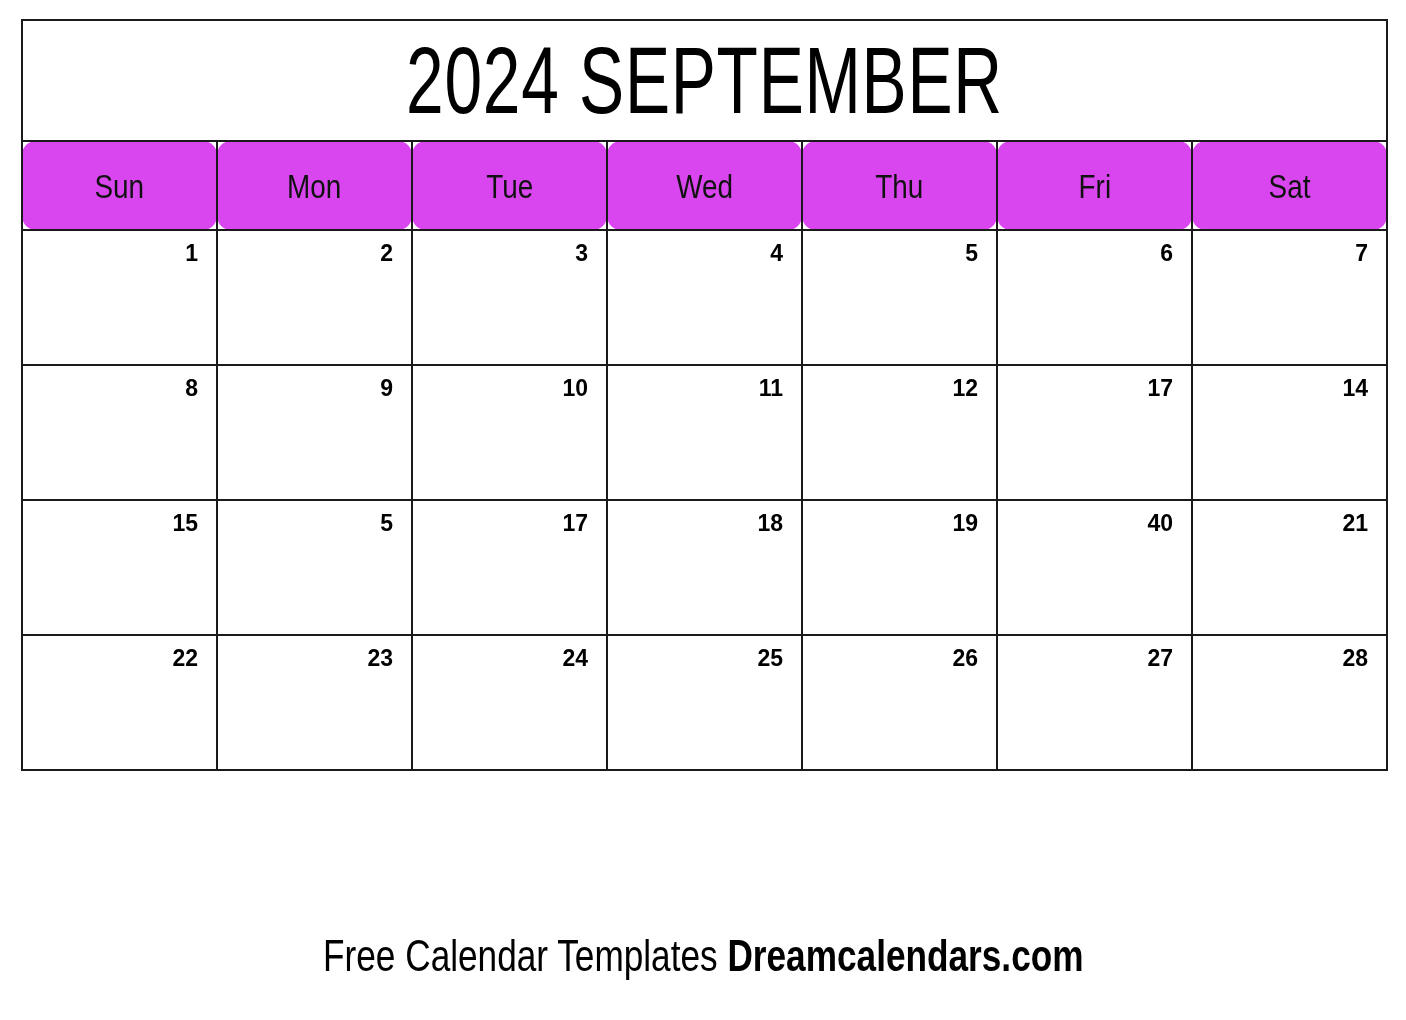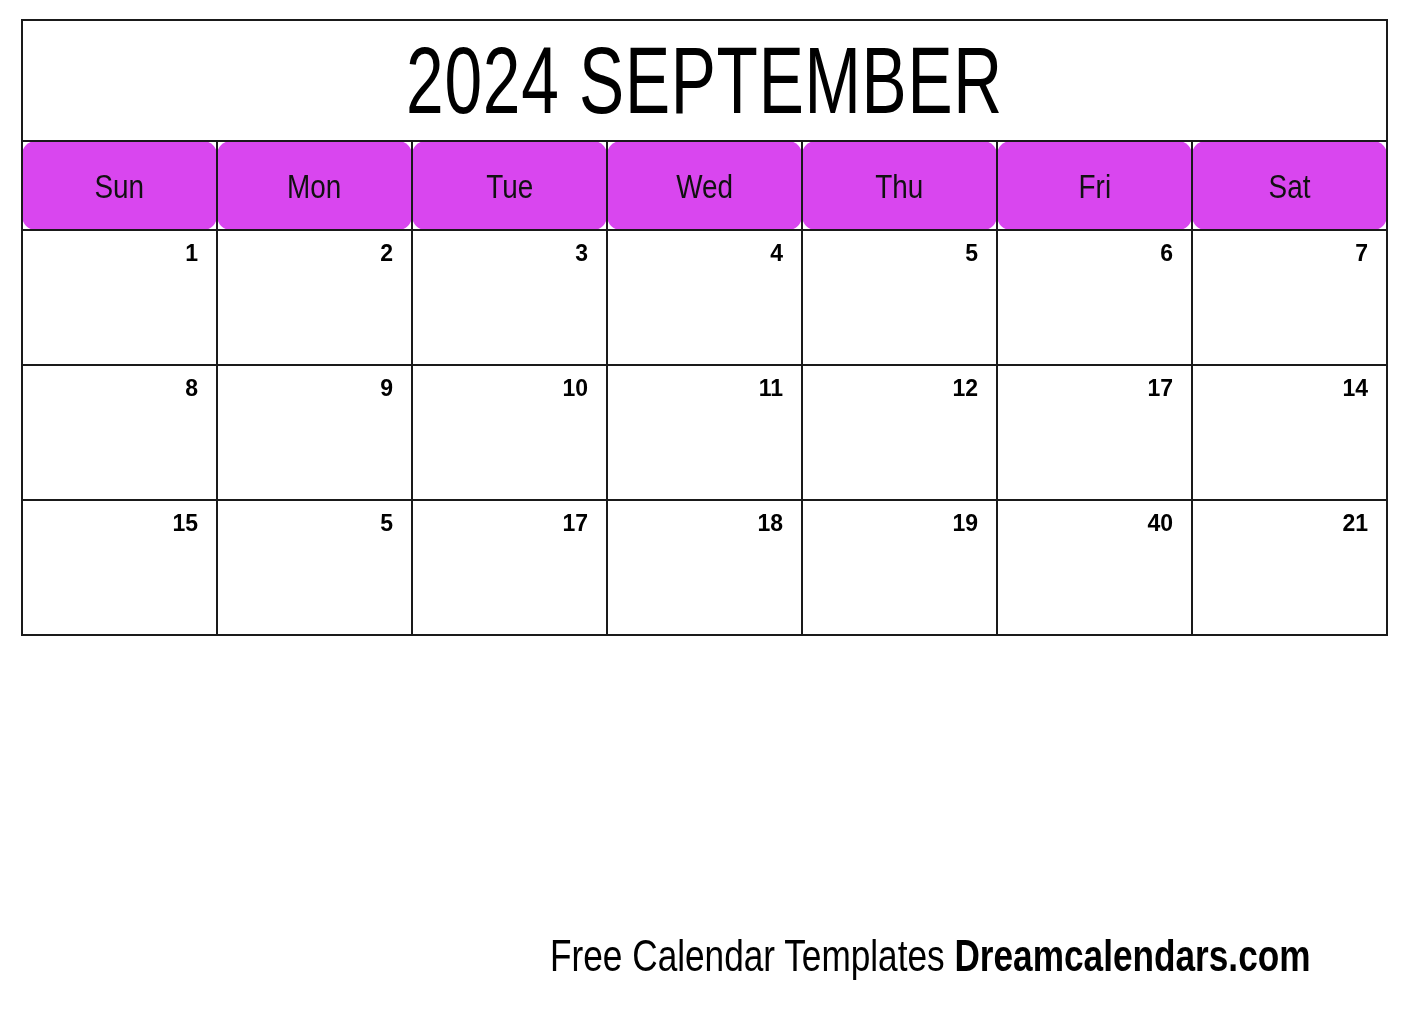--- a/index.html
+++ b/index.html
@@ -101,21 +101,21 @@
     color: #000000;
     font-family: "Liberation Sans", sans-serif;
   }
 
   
   .footer {
     position: absolute;
     left: 0;
     top: 932px;
     width: 1406px;
-    text-align: right;
+    text-align: center;
     white-space: nowrap;
   }
   .footer-text {
     display: inline-block;
     font-family: "Liberation Sans Narrow", "Liberation Sans", sans-serif;
     font-size: 44px;
     line-height: 1.1;
     color: #000000;
     transform: scaleX(0.80);
     transform-origin: center center;
@@ -227,20 +227,43 @@
               <span class="daynum">19</span>
             </td>
           <td>
               <span class="daynum">40</span>
             </td>
           <td>
               <span class="daynum">21</span>
             </td>
         </tr>
 
+        <tr class="week-row">
+          <td>
+              <span class="daynum">22</span>
+            </td>
+          <td>
+              <span class="daynum">23</span>
+            </td>
+          <td>
+              <span class="daynum">24</span>
+            </td>
+          <td>
+              <span class="daynum">25</span>
+            </td>
+          <td>
+              <span class="daynum">26</span>
+            </td>
+          <td>
+              <span class="daynum">27</span>
+            </td>
+          <td>
+              <span class="daynum">28</span>
+            </td>
+        </tr>
 
 
       </tbody>
     </table>
   </div>
 
   <div class="footer">
     <span class="footer-text"><span class="footer-normal">Free Calendar Templates</span><span class="footer-normal">&nbsp;</span><span class="footer-brand">Dreamcalendars.com</span></span>
   </div>
 

